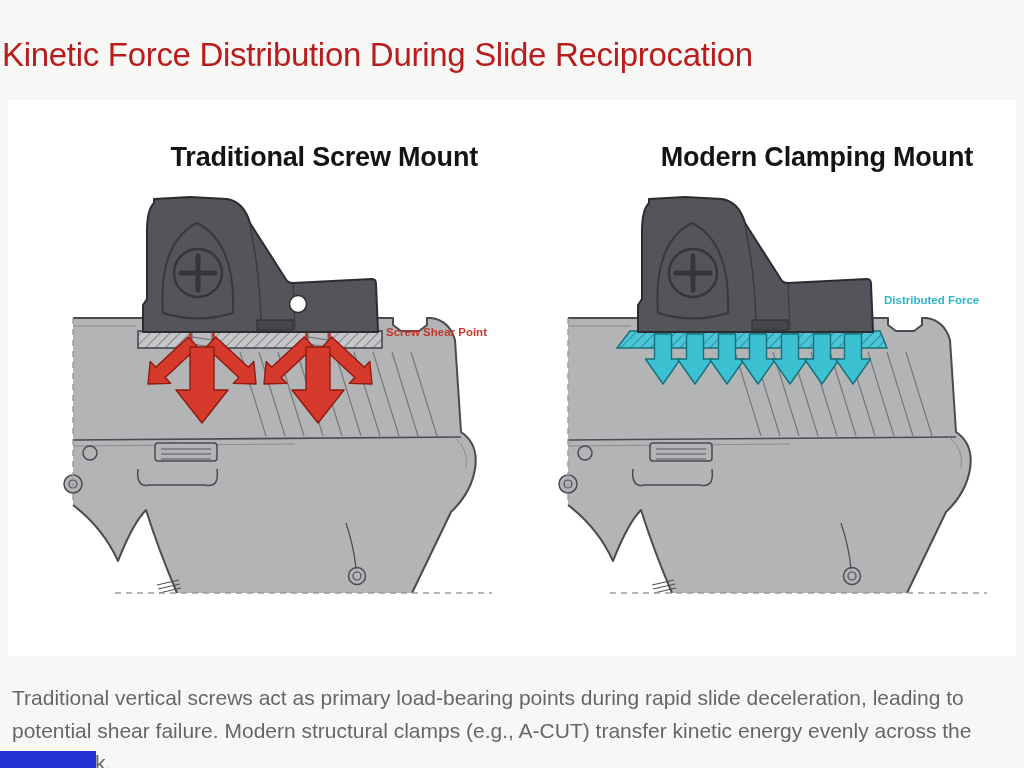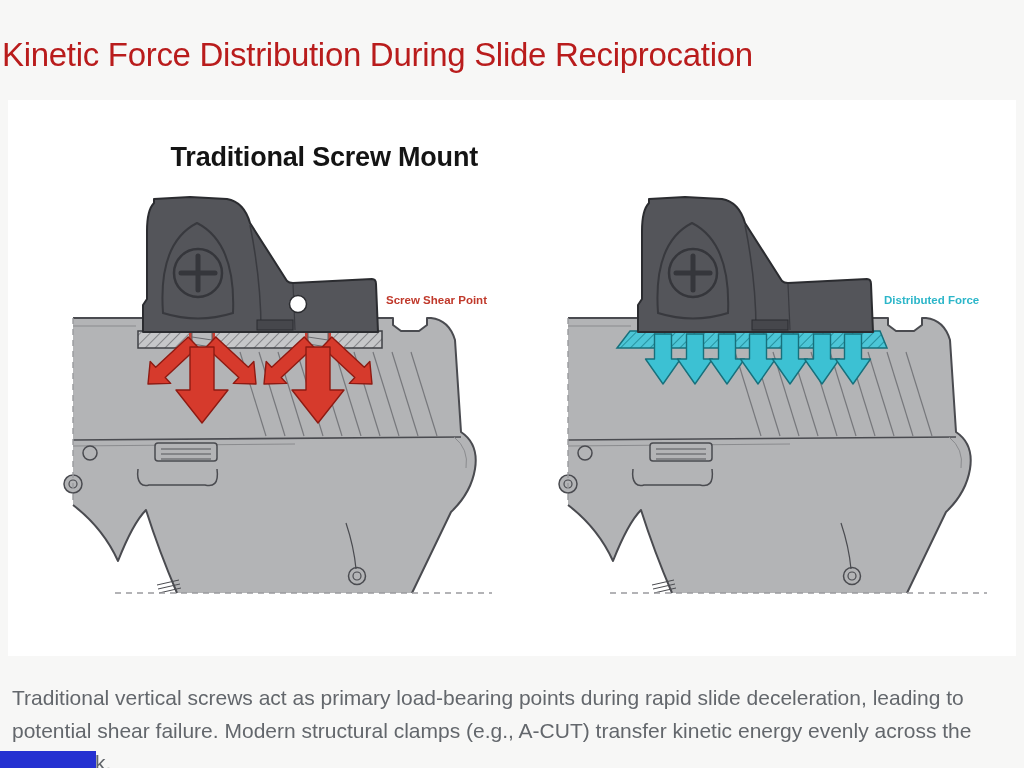--- a/index.html
+++ b/index.html
@@ -39,20 +39,21 @@
   }
 </style>
 </head>
 <body style="background: rgb(247, 247, 246);">
 
 <h1 class="page-title" style="color: #b91c1c;">Kinetic Force Distribution During Slide Reciprocation</h1>
 
 <div class="figure" style="background: rgb(255, 255, 255);">
 
   <h2 class="panel-heading left">Traditional Screw Mount</h2>
+  <h2 class="panel-heading right">Modern Clamping Mount</h2>
 
   <div class="illustration left"><svg viewBox="0 0 470 470" width="470" height="470" xmlns="http://www.w3.org/2000/svg">
         <defs>
           <pattern id="h-traditional" patternUnits="userSpaceOnUse" width="7" height="7" patternTransform="rotate(45)">
             <rect width="7" height="7" fill="#c6c7c9"></rect>
             <line x1="0" y1="0" x2="0" y2="7" stroke="#85868a" stroke-width="2"></line>
           </pattern>
         </defs>
         <path d="M13,133 L333,133 L333,140 L341,146 L359,146 L367,140 L367,133 L371,133 Q389,135 395,155 L401,247 Q419,259 415,284 Q411,308 391,327 L352,408 L117,408 Q99,366 86,325 Q73,338 58,376 Q43,343 13,320 Z" fill="#b3b4b6"></path>
         <line x1="180" y1="167" x2="206" y2="251" stroke="#77787c" stroke-width="1.2"></line>
@@ -175,19 +176,19 @@
         <rect x="197" y="135" width="36" height="10" fill="#46474c" stroke="#2b2c30" stroke-width="1"></rect>
         <polygon points="99.5,149.0 99.5,174.0 90.5,174.0 108.0,199.0 125.5,174.0 116.5,174.0 116.5,149.0" fill="#3cc1d3" stroke="#17707c" stroke-width="1.4" stroke-linejoin="round"></polygon>
         <polygon points="131.5,149.0 131.5,174.0 122.5,174.0 140.0,199.0 157.5,174.0 148.5,174.0 148.5,149.0" fill="#3cc1d3" stroke="#17707c" stroke-width="1.4" stroke-linejoin="round"></polygon>
         <polygon points="163.5,149.0 163.5,174.0 154.5,174.0 172.0,199.0 189.5,174.0 180.5,174.0 180.5,149.0" fill="#3cc1d3" stroke="#17707c" stroke-width="1.4" stroke-linejoin="round"></polygon>
         <polygon points="194.5,149.0 194.5,174.0 185.5,174.0 203.0,199.0 220.5,174.0 211.5,174.0 211.5,149.0" fill="#3cc1d3" stroke="#17707c" stroke-width="1.4" stroke-linejoin="round"></polygon>
         <polygon points="226.5,149.0 226.5,174.0 217.5,174.0 235.0,199.0 252.5,174.0 243.5,174.0 243.5,149.0" fill="#3cc1d3" stroke="#17707c" stroke-width="1.4" stroke-linejoin="round"></polygon>
         <polygon points="258.5,149.0 258.5,174.0 249.5,174.0 267.0,199.0 284.5,174.0 275.5,174.0 275.5,149.0" fill="#3cc1d3" stroke="#17707c" stroke-width="1.4" stroke-linejoin="round"></polygon>
         <polygon points="289.5,149.0 289.5,174.0 280.5,174.0 298.0,199.0 315.5,174.0 306.5,174.0 306.5,149.0" fill="#3cc1d3" stroke="#17707c" stroke-width="1.4" stroke-linejoin="round"></polygon>
       </svg></div>
 
-  <span class="annotation left" style="color: rgb(192, 57, 43);">Screw Shear Point</span>
+  <span class="annotation left" style="color: rgb(192, 57, 43); margin-top: 32px;">Screw Shear Point</span>
   <span class="annotation right" style="color: rgb(44, 182, 201); text-align: center;">Distributed Force</span>
 </div>
 
 <p class="caption" style="color: rgb(99, 103, 108);">Traditional vertical screws act as primary load-bearing points during rapid slide deceleration, leading to potential shear failure. Modern structural clamps (e.g., A-CUT) transfer kinetic energy evenly across the slide deck.</p>
 
 <div class="corner-bar" style="background: rgb(37, 49, 209);"></div>
 
 </body></html>

